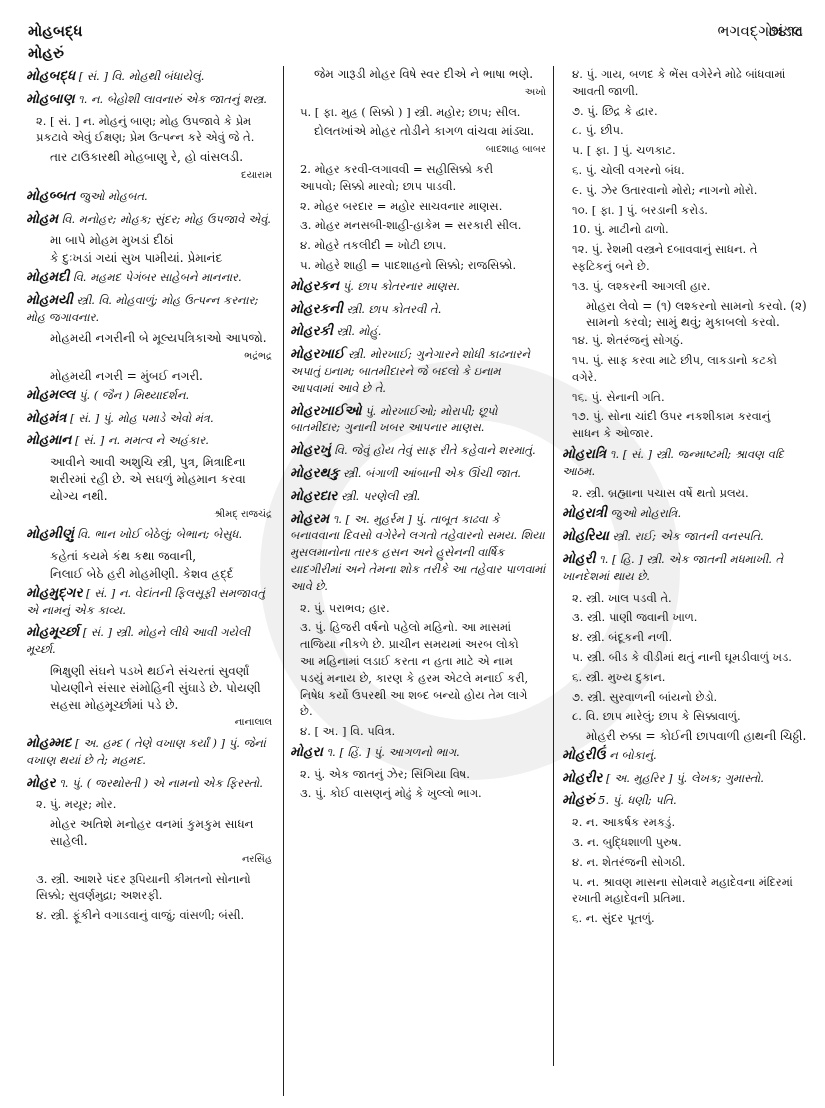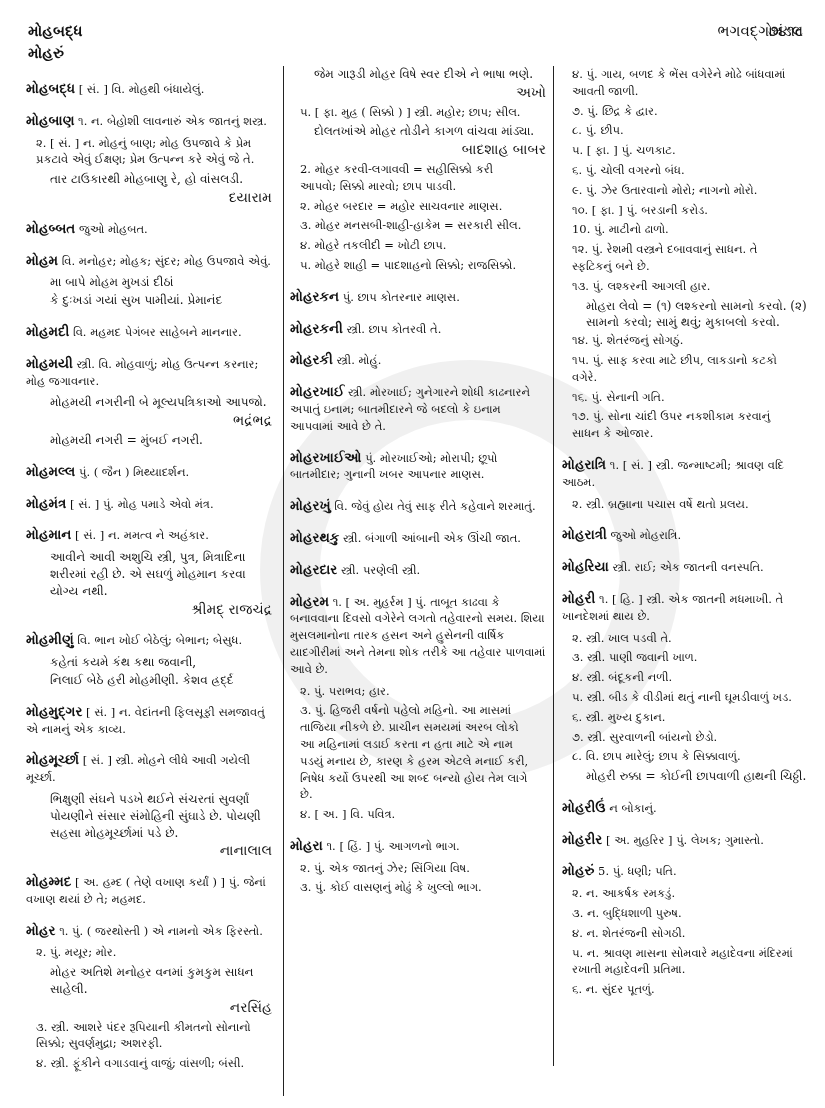--- a/index.html
+++ b/index.html
@@ -12,25 +12,25 @@
   .header .center { position: absolute; left: 0; right: 0; text-align: right; top: 4px; font-weight: normal; }
   .header .right { position: absolute; right: 0; top: 4px; font-weight: normal; }
   .subhead { position: absolute; top: 44px; left: 28px; font-size: 15px; font-weight: bold; }
   .col { position: absolute; top: 66px; font-size: 11.5px; line-height: 16.8px; }
   .col1 { left: 26px; width: 246px; }
   .col2 { left: 290px; width: 256px; }
   .col3 { left: 562px; width: 250px; }
   .rule { position: absolute; top: 66px; width: 1px; background: #222; }
   .rule1 { left: 283px; height: 1030px; }
   .rule2 { left: 553px; height: 1000px; }
-  .entry { margin: 14px 0 5px 0; text-indent: 0; }
+  .entry { margin: 1px 0 5px 0; text-indent: 0; font-style: italic; }
   .entry .hw { font-weight: bold; font-size: 13.5px; }
   .sense { margin: 0 16px 3px 10px; }
   .quote { margin: 0 0 1px 24px; font-size: 12px; }
-  .cite { text-align: right; font-size: 14px; margin: 0 0 3px 0; }
+  .cite { text-align: right; font-size: 10px; margin: 0 0 3px 0; }
 </style>
 </head>
 <body>
 
 <div class="watermark">
     <div class="c1"></div>
   </div>
 
 <div class="header">
   <span class="left">મોહબદ્ધ</span>

